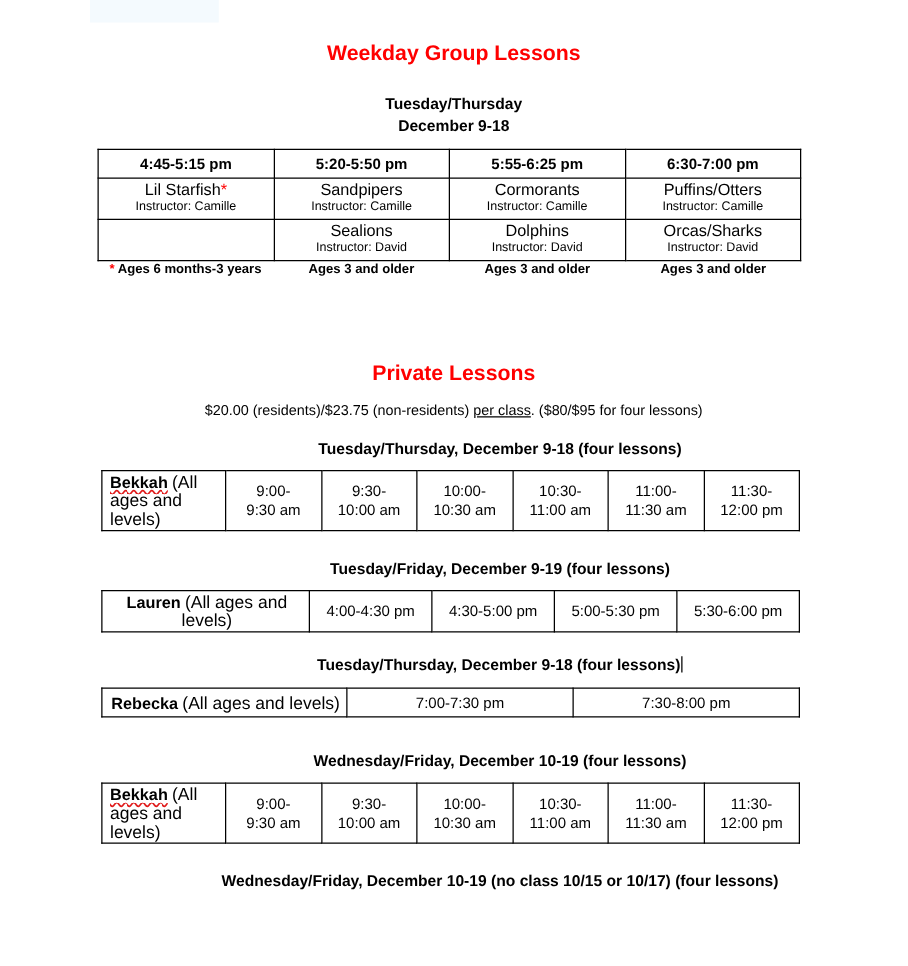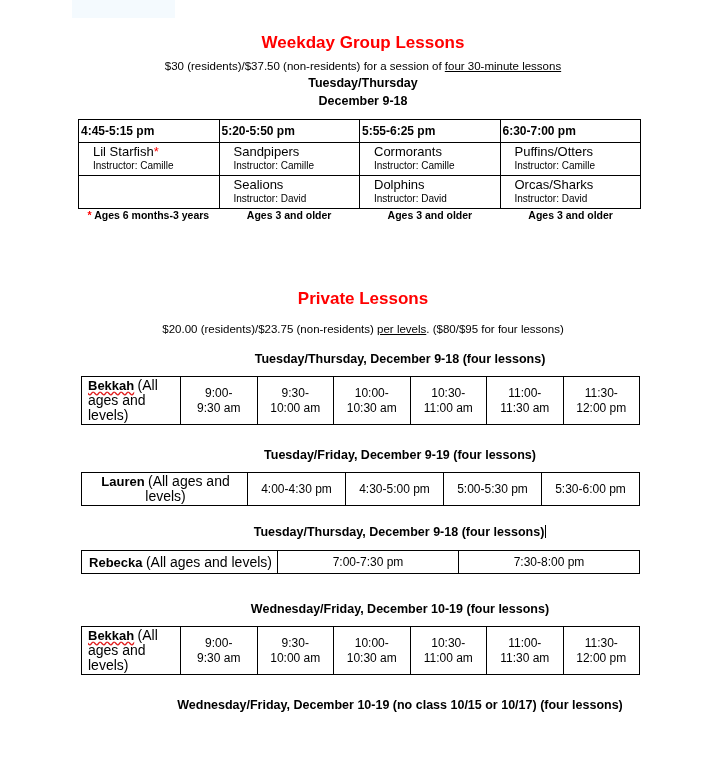--- a/index.html
+++ b/index.html
@@ -62,21 +62,21 @@
     margin-left: 1px;
   }
 
   
   table.grid {
     border-collapse: collapse;
     table-layout: fixed;
   }
   table.grid td {
     border: 1.3px solid #000000;
-    text-align: left;
+    text-align: center;
     vertical-align: middle;
     padding: 2px 2px;
   }
 
   #group-table {
     position: absolute;
     left: 78px;
     top: 119px;
     width: 563px;
   }
@@ -164,23 +164,20 @@
 </style>
 </head>
 <body>
 
 <div class="page">
 
   <div class="top-artifact"></div>
 
   <div class="section-title" style="position:absolute; left:0; top:33px; width:726px;">Weekday Group Lessons</div>
 
-  <div class="center-line" style="position:absolute; left:0; top:59px; width:726px;">
-    <span>$30 (residents)/$37.50 (non-residents) for a session of </span><u class="plain">four 30-minute lessons</u>
-  </div>
 
   <div class="center-line bold" style="position:absolute; left:0; top:76px; width:726px;">Tuesday/Thursday</div>
 
   <div class="center-line bold" style="position:absolute; left:0; top:94px; width:726px;">December 9-18</div>
 
   <table class="grid" id="group-table">
     <tbody>
         <tr>
       <td class="hdr">4:45-5:15 pm</td>
       <td class="hdr">5:20-5:50 pm</td>
@@ -229,21 +226,21 @@
   <div id="group-ages">
     <div class="age-cell"><span class="star">*</span><span> Ages 6 months-3 years</span></div>
     <div class="age-cell">Ages 3 and older</div>
     <div class="age-cell">Ages 3 and older</div>
     <div class="age-cell">Ages 3 and older</div>
   </div>
 
   <div class="section-title" style="position:absolute; left:0; top:289px; width:726px;">Private Lessons</div>
 
   <div class="center-line" style="position:absolute; left:0; top:322px; width:726px;">
-    <span>$20.00 (residents)/$23.75 (non-residents) </span><u class="plain">per levels</u><span>. ($80/$95 for four lessons)</span>
+    <span>$20.00 (residents)/$23.75 (non-residents) </span><u class="plain">per class</u><span>. ($80/$95 for four lessons)</span>
   </div>
 
   <div class="tbl-heading" style="top:352px;">
     <span>Tuesday/Thursday, December 9-18 (four lessons)</span>
   </div>
   <table class="priv-table" style="left:81px; top:376px; width:559px;">
     <tbody>
         <tr>
       <td class="namecell" style="width:88px;">
         <span class="nm misspelled">Bekkah</span>

